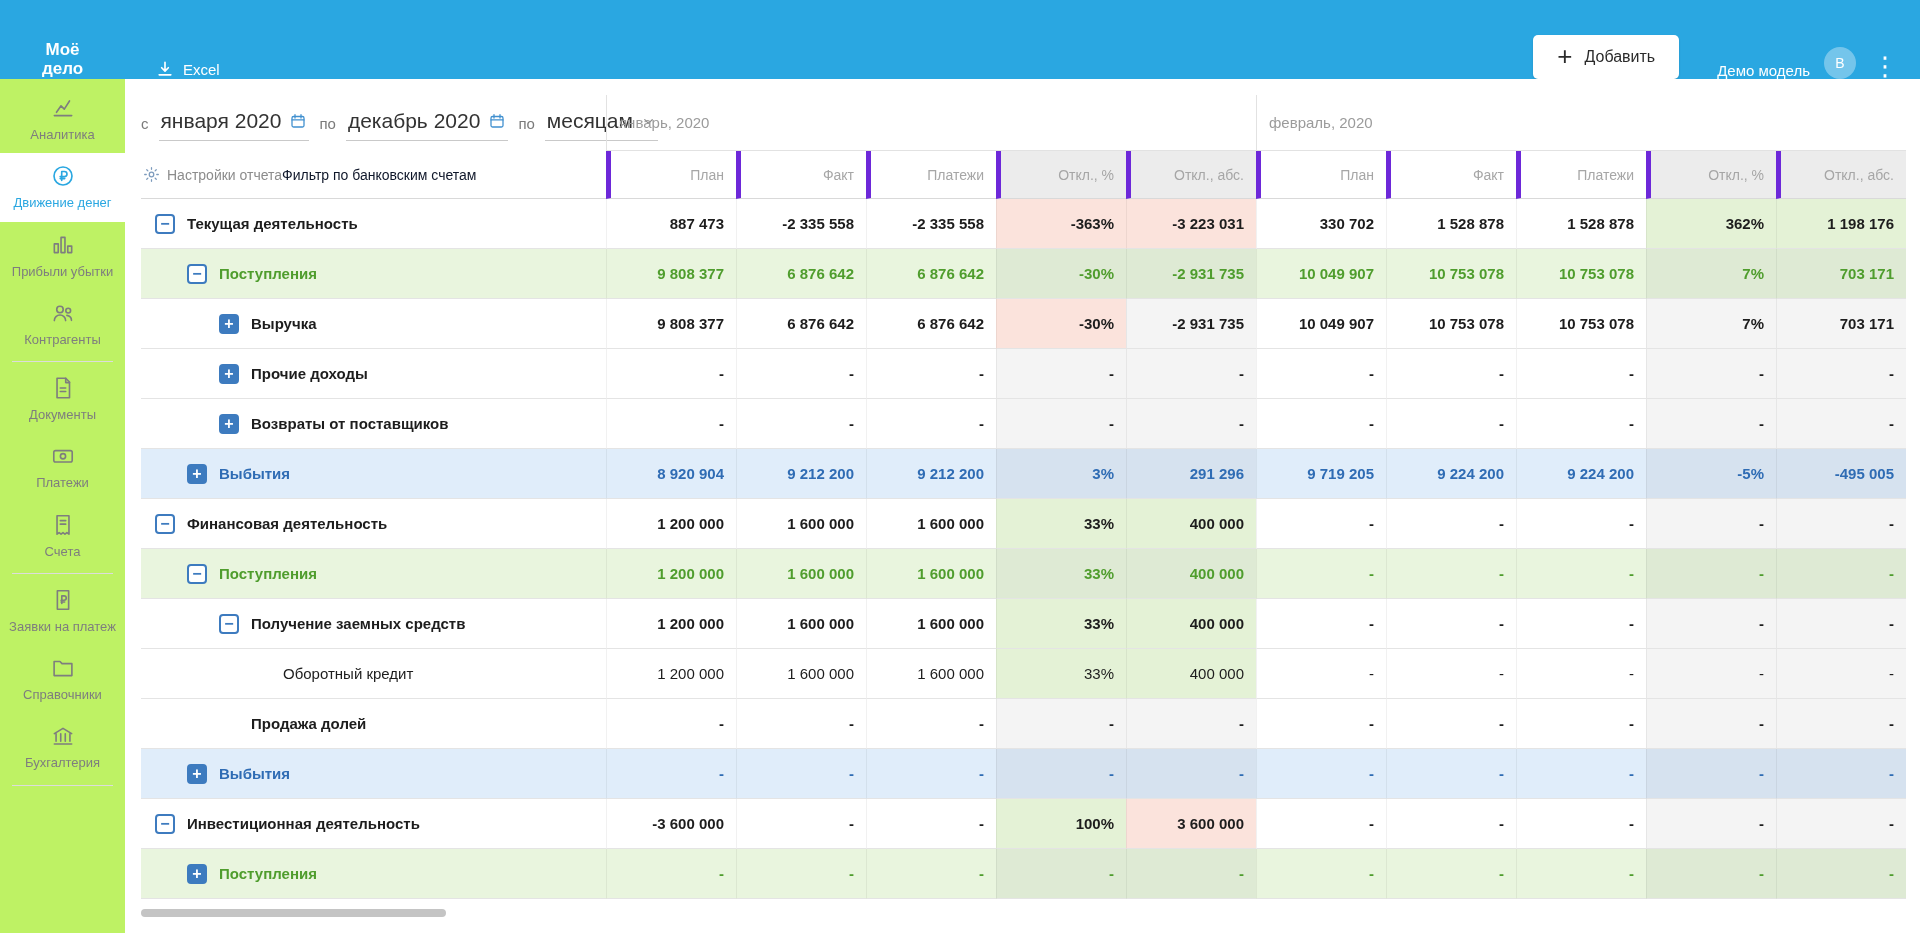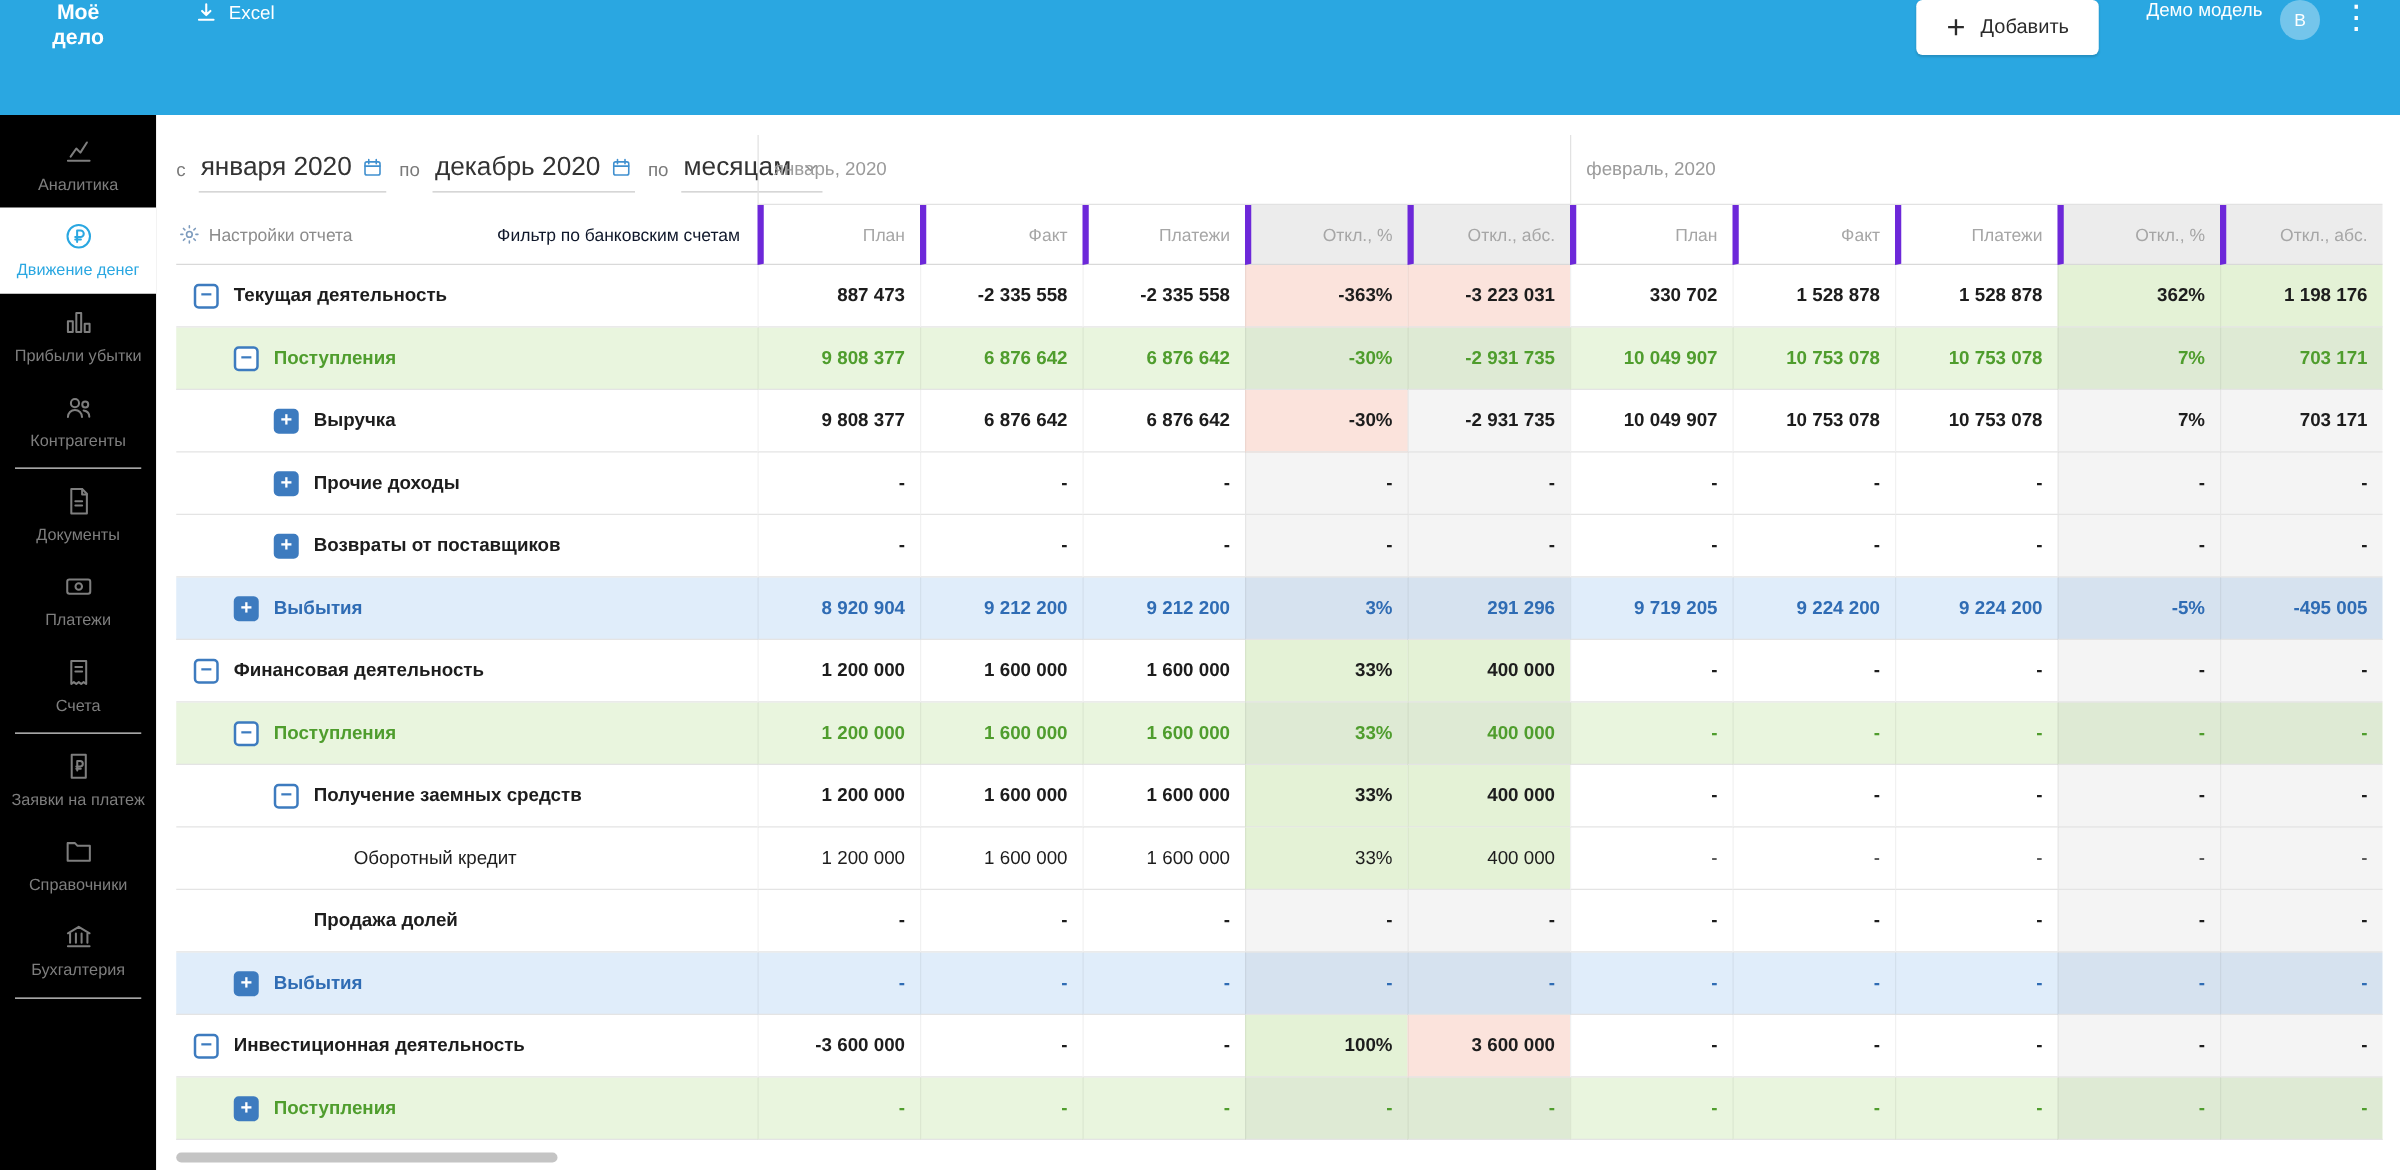--- a/index.html
+++ b/index.html
@@ -5,21 +5,21 @@
   * { box-sizing: border-box; }
   html,body { margin:0; padding:0; }
   body {
     width:1920px; height:936px; overflow:hidden;
     font-family:"Liberation Sans", sans-serif;
     background:#ffffff; color:#222;
   }
 
   
   .topbar {
-    height:92px; background:#2aa7e1; display:flex; align-items:flex-start; color:#fff;
+    height:79px; background:#2aa7e1; display:flex; align-items:flex-end; color:#fff;
   }
   .logo {
     width:125px; text-align:center; font-weight:700; font-size:17px; line-height:1.15;
     cursor:pointer;
   }
   .page-title { font-size:28px; font-weight:400; margin:0 0 0 18px; letter-spacing:.2px; }
   .excel-btn { display:flex; align-items:center; gap:8px; margin-left:30px; font-size:15px; cursor:pointer; }
   .spacer { flex:1; }
   .add-btn {
     background:#fff; border:none; border-radius:5px; height:44px; padding:0 24px;
@@ -31,21 +31,21 @@
   .avatar {
     width:32px; height:32px; border-radius:50%; background:rgba(255,255,255,.35);
     display:flex; align-items:center; justify-content:center; margin-left:14px;
     font-size:14px; cursor:pointer;
   }
   .kebab { margin:0 22px 0 16px; font-size:26px; line-height:1; cursor:pointer; user-select:none; }
 
   
   .layout { display:flex; height:854px; }
   .sidebar {
-    width:125px; background:#000000; display:flex; flex-direction:column; padding:6px 0 10px 0;
+    width:125px; background:#bef264; display:flex; flex-direction:column; padding:6px 0 10px 0;
   }
   .side-item {
     display:flex; flex-direction:column; align-items:center; gap:6px;
     padding:10px 4px; color:#7e7e7e; font-size:13px; line-height:1.25; text-align:center;
     cursor:pointer; flex:none;
   }
   .side-item.active { background:#ffffff; color:#2aa7e1; }
   .side-icon { width:26px; height:26px; display:block; }
   .side-div { height:1px; background:#dcdcdc; margin:3px 12px; flex:none; }
   .side-spacer { flex:1; }
@@ -65,21 +65,21 @@
     display:inline-flex; align-items:center; gap:8px; border-bottom:1px solid #c9c9c9;
     padding:4px 2px 7px 2px; font-size:21px; color:#333; cursor:pointer; flex:none;
   }
   .month-cell {
     grid-column:span 5; border-left:1px solid #e2e2e2; border-bottom:1px solid #e2e2e2;
     padding-left:12px; color:#9b9b9b; font-size:15px;
   }
 
   
   .band-b { height:48px; }
-  .settings-cell { justify-content:space-between; padding:0 14px 0 2px; border-bottom:1px solid #d9d9d9; }
+  .settings-cell { justify-content:flex-start; padding:0 14px 0 2px; border-bottom:1px solid #d9d9d9; }
   .settings-btn { display:inline-flex; align-items:center; gap:7px; color:#8c8c8c; font-size:14px; cursor:pointer; }
   .bank-filter { color:#0f172a; font-size:14px; cursor:pointer; }
   .hdr-cell {
     justify-content:flex-end; padding-right:12px; color:#a6a6a6; font-size:14px;
     border-left:5px solid #6d28d9; border-bottom:1px solid #d9d9d9;
   }
   .hdr-cell.dev { background:#ececec; }
 
   
   .data-row { height:50px; background:#fff; color:#1d1d1d; }

